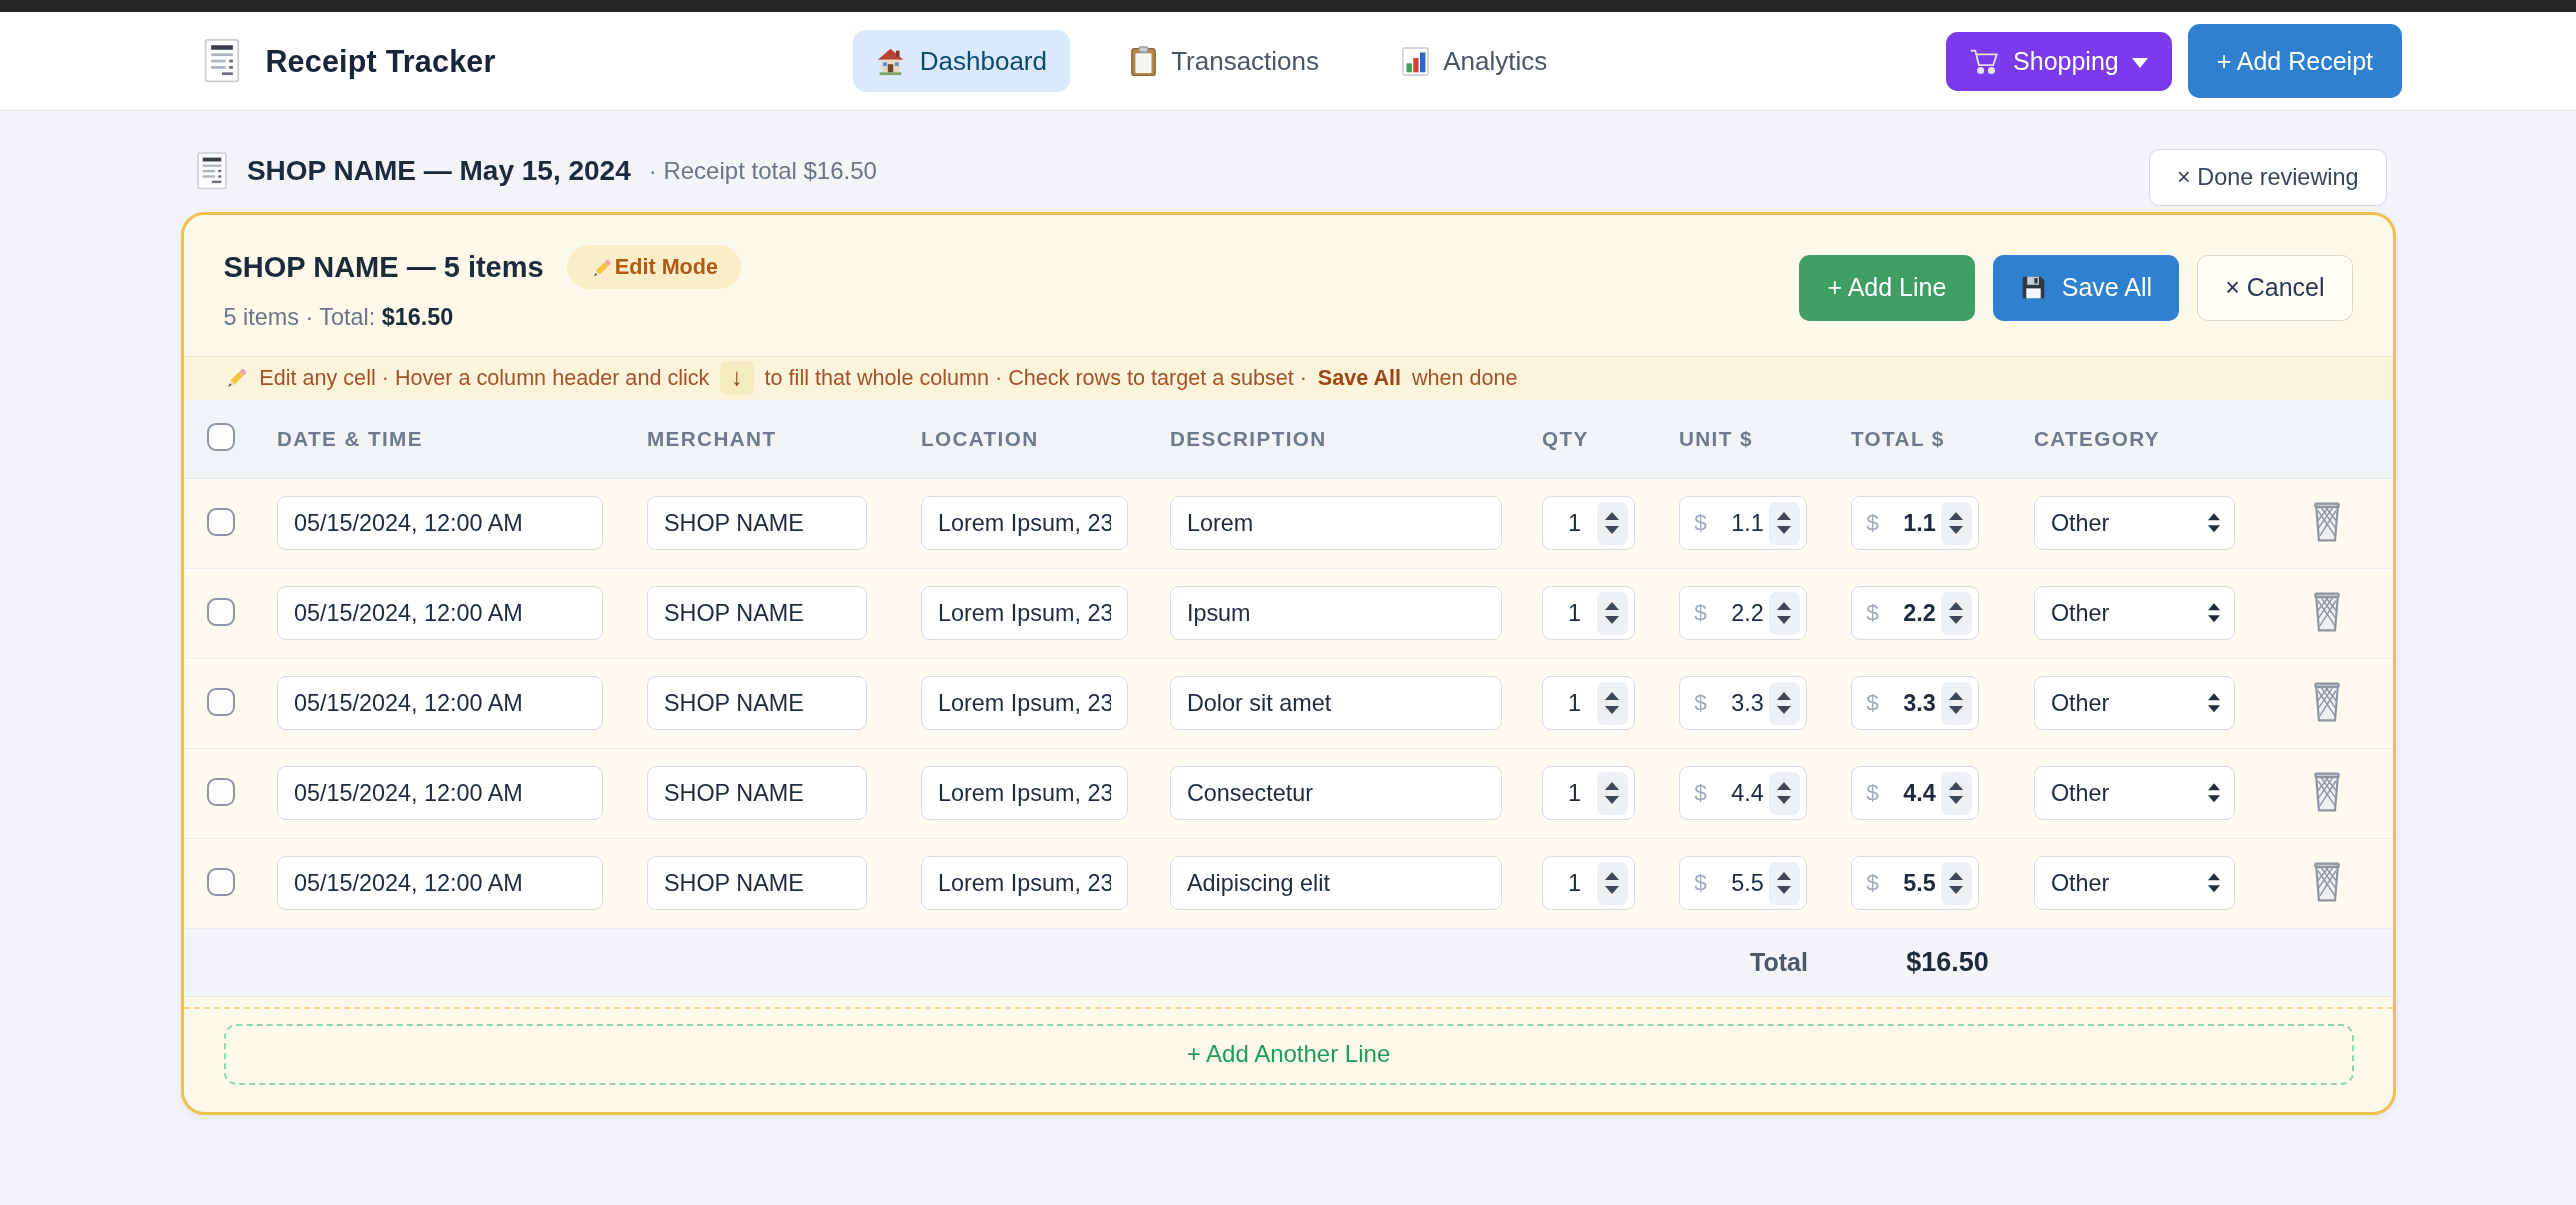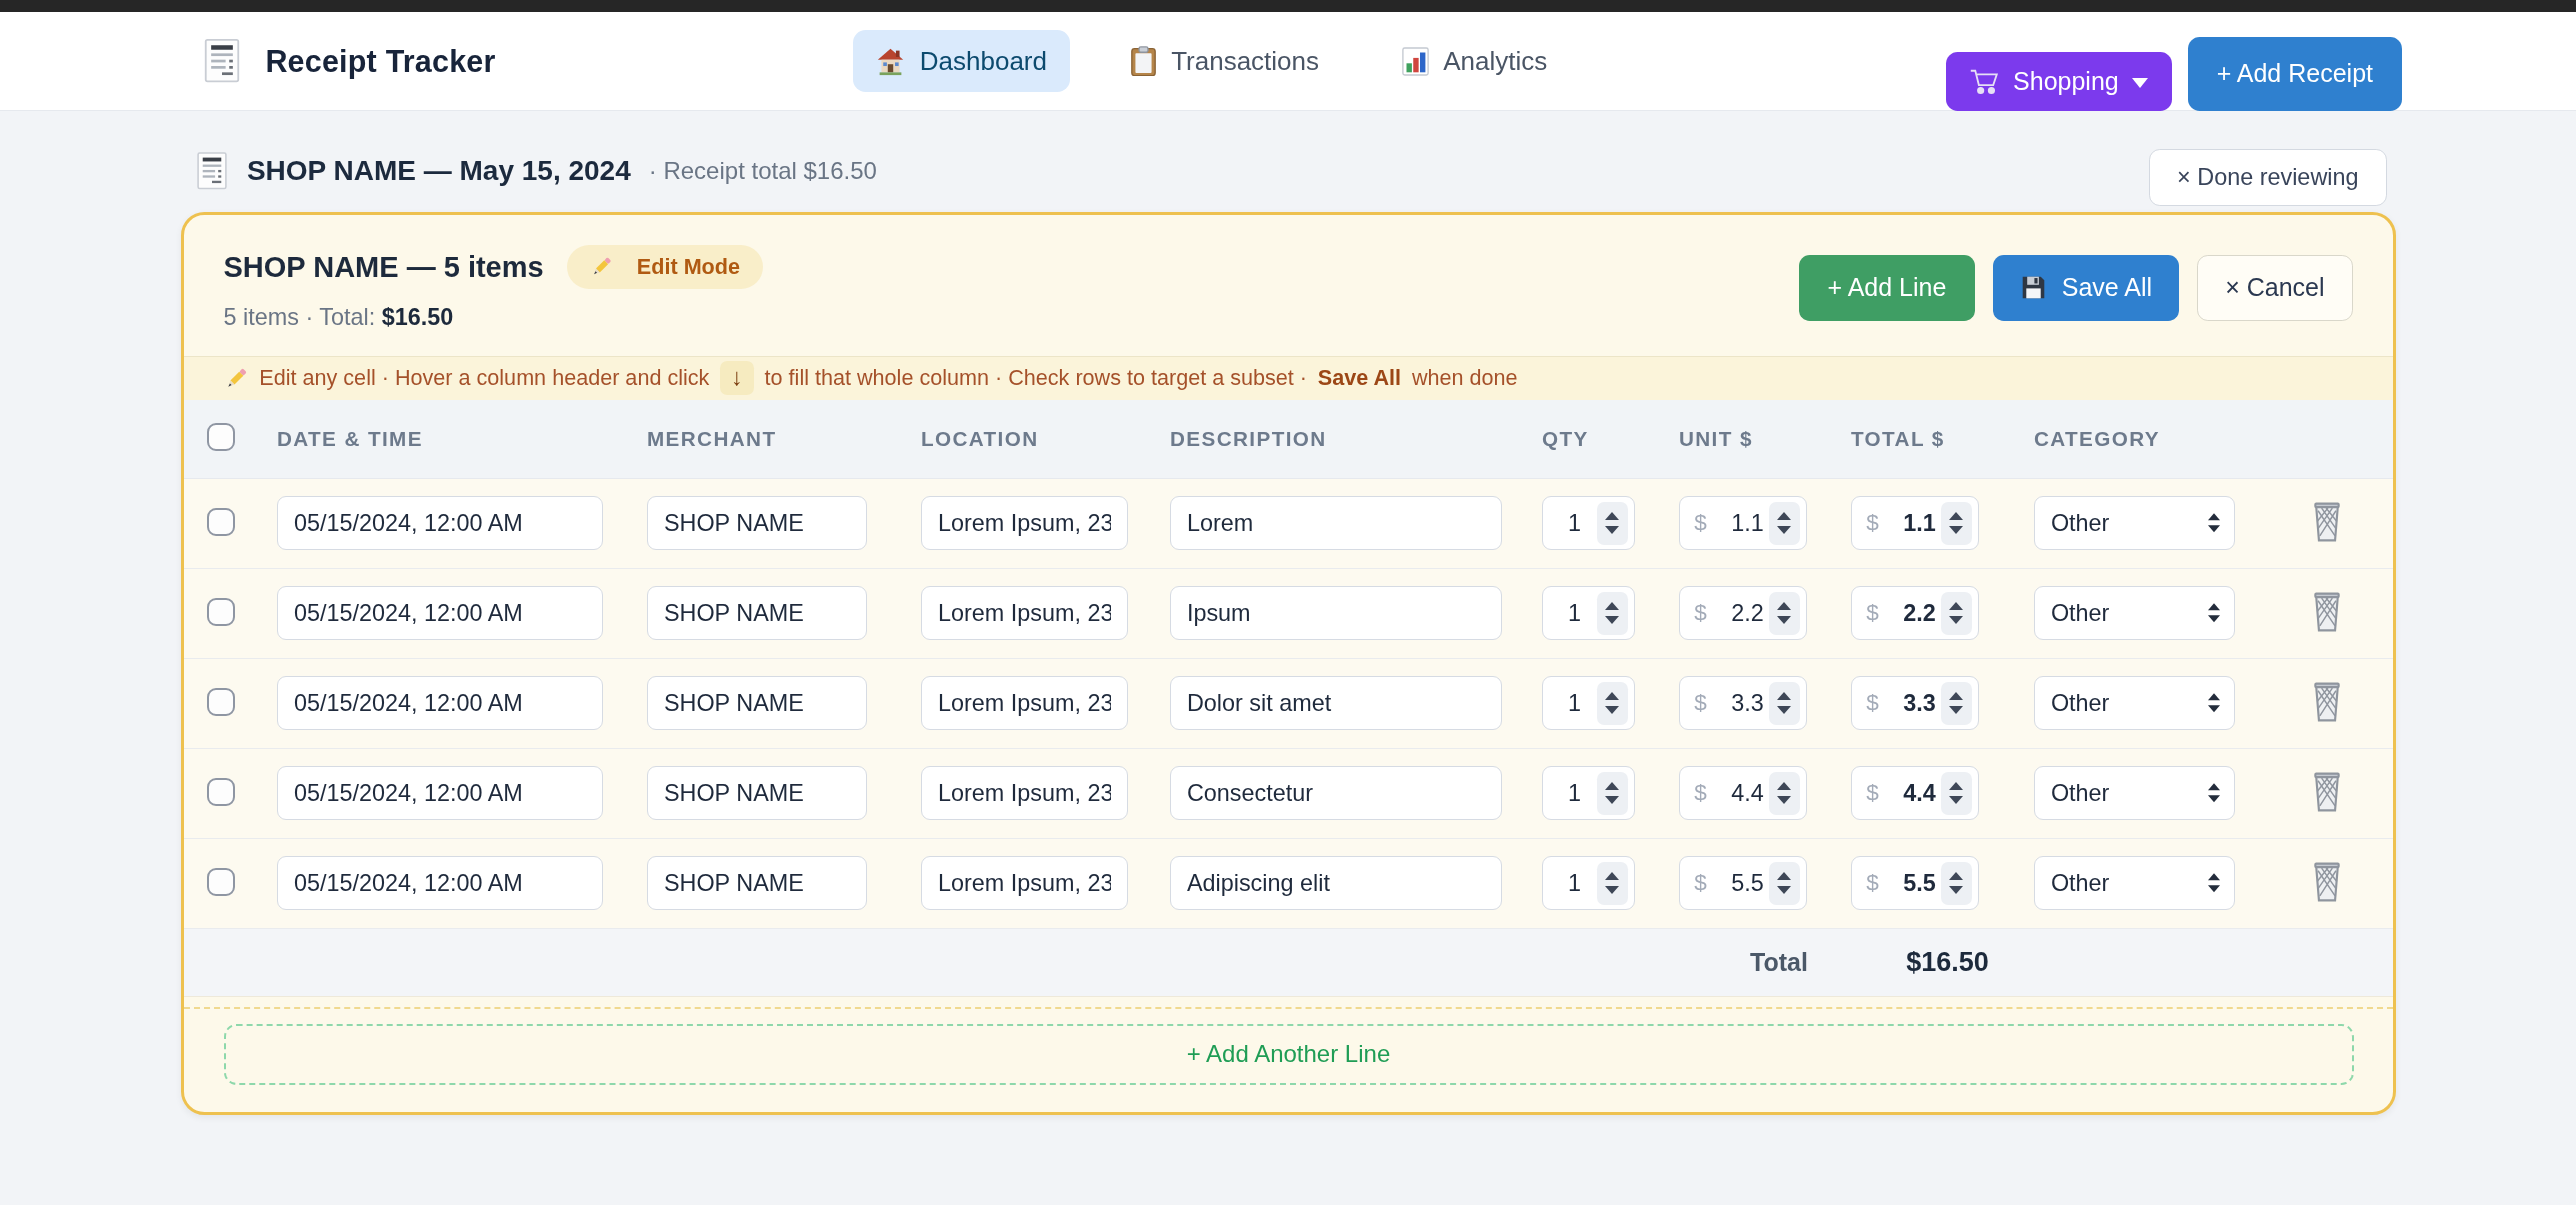--- a/index.html
+++ b/index.html
@@ -14,40 +14,40 @@
   
   .nav {
     height: 99px; background: #ffffff; border-bottom: 0.9px solid #e6e9ee;
     position: relative;
   }
   .brand { position: absolute; left: 202px; top: 0; height: 99px; display: flex; align-items: center; gap: 23.4px; }
   .brand-title { font-size: 30.5px; font-weight: bold; color: #18243a; letter-spacing: 0.2px; }
   .nav-tabs { position: absolute; left: 853px; top: 0; height: 99px; display: flex; align-items: center; gap: 36px; }
   .tab { display: flex; align-items: center; gap: 14.4px; font-size: 26px; color: #4a5565; padding: 15.3px 23.4px; border-radius: 12.6px; cursor: pointer; }
   .tab.active { background: #daeafc; color: #0c4a6e; }
-  .nav-right { position: absolute; right: 174px; top: 0; height: 99px; display: flex; align-items: flex-end; gap: 16px; }
+  .nav-right { position: absolute; right: 174px; top: 0; height: 99px; display: flex; align-items: center; gap: 16px; }
   .btn { border: none; cursor: pointer; font-family: inherit; display: flex; align-items: center; justify-content: center; }
   .btn-shopping { background: #7c3aed; color: #fff; font-size: 25px; font-weight: 500; height: 59px; padding: 0 23.4px; border-radius: 11.7px; gap: 13.5px; }
   .chev-down { width: 0; height: 0; border-left: 8px solid transparent; border-right: 8px solid transparent; border-top: 10px solid #ffffff; margin-top: 3.6px; }
   .btn-add-receipt { background: #2f80cf; color: #ffffff; font-size: 25px; font-weight: 500; height: 74px; padding: 0 29px; border-radius: 11.7px; }
   
   .page-head { width: 2215px; margin: 40px auto 0; position: relative; padding-left: 14.4px; }
   .ph-row { display: flex; align-items: center; gap: 18px; }
   .ph-title { font-size: 28px; font-weight: bold; color: #1c2a3e; }
   .ph-inline { font-size: 24px; color: #6a7585; }
   .ph-desc { margin-top: 10.8px; font-size: 21.6px; color: #6a7585; margin-left: -5.4px; padding-left: 5.4px; }
   .done-btn { position: absolute; right: 9px; top: -1.8px; height: 57px; padding: 0 27px; border-radius: 10.8px;
     border: 1.8px solid #d4d9e1; background: #fff; color: #39445a; font-size: 23.4px; margin-left: 36px; }
   
   .panel { width: 2215px; margin: 20px auto 0; background: #fdf9ea; border: 3.6px solid #eec14f;
     border-radius: 23.4px; overflow: hidden; box-shadow: 0 2.7px 7.2px rgba(0,0,0,.06); }
   .panel-head { display: flex; justify-content: space-between; align-items: center; padding: 30.5px 40px 25px; }
   .ph-left .title-row { display: flex; align-items: center; gap: 23.4px; }
   .panel-title { font-size: 29px; font-weight: bold; color: #1d2a3c; }
-  .badge { display: flex; align-items: center; gap: 23px; background: #f9eec9; color: #b05a12;
+  .badge { display: flex; align-items: flex-end; gap: 1px; background: #f9eec9; color: #b05a12;
     font-size: 21.6px; font-weight: bold; padding: 9px 23.4px; border-radius: 897px; }
   .panel-sub { margin-top: 14.4px; font-size: 23.4px; color: #6a7585; }
   .panel-sub b { color: #1d2a3c; }
   .panel-actions { display: flex; gap: 18px; }
   .btn-addline { background: #3f9e64; color: #fff; font-size: 25px; font-weight: 500; height: 66px; padding: 0 29px; border-radius: 10.8px; }
   .btn-saveall { background: #2f80cf; color: #fff; font-size: 25px; font-weight: 500; height: 66px; padding: 0 27px; border-radius: 10.8px; gap: 14.4px; }
   .btn-cancel { background: #fffdf6; border: 1.8px solid #d9d7ca; color: #2b3850; font-size: 25px; height: 66px; padding: 0 27px; border-radius: 10.8px; }
   
   .hint { border-top: 0.9px solid #ece5c8; background: #fbf4da; padding: 0 40px; height: 44px;
     display: flex; align-items: center; gap: 10.8px; font-size: 21.6px; color: #a5512a; }

